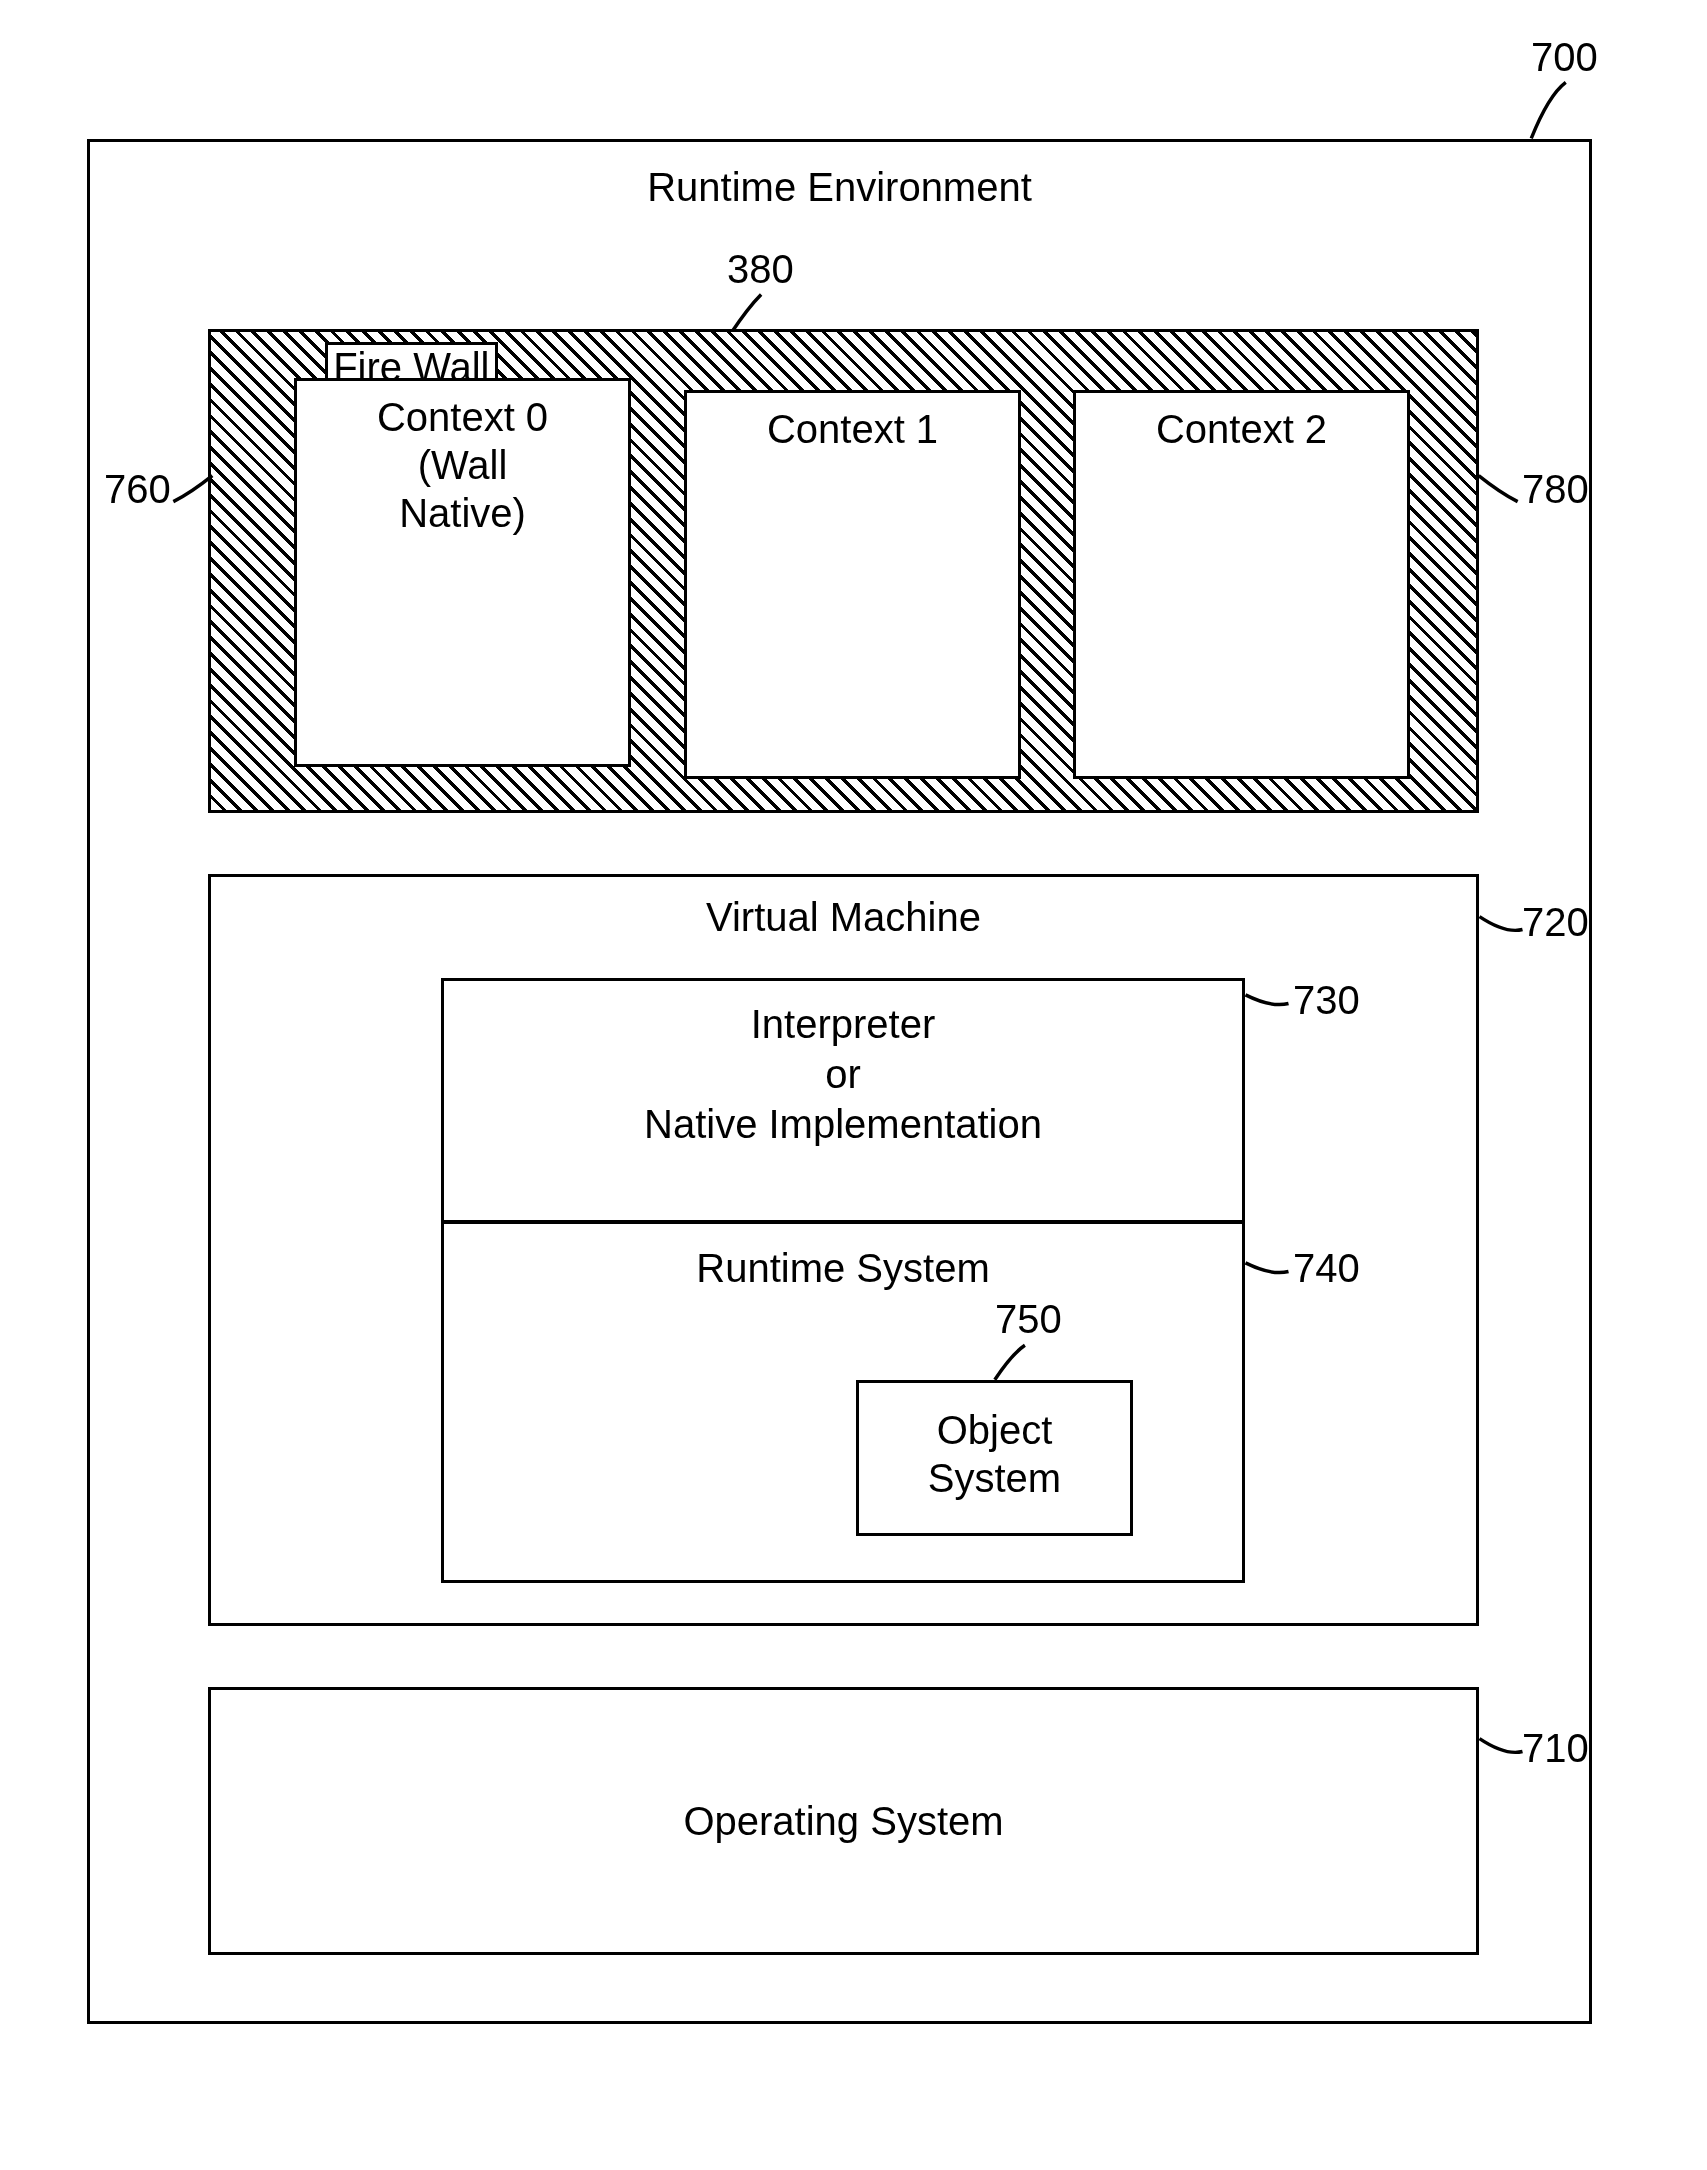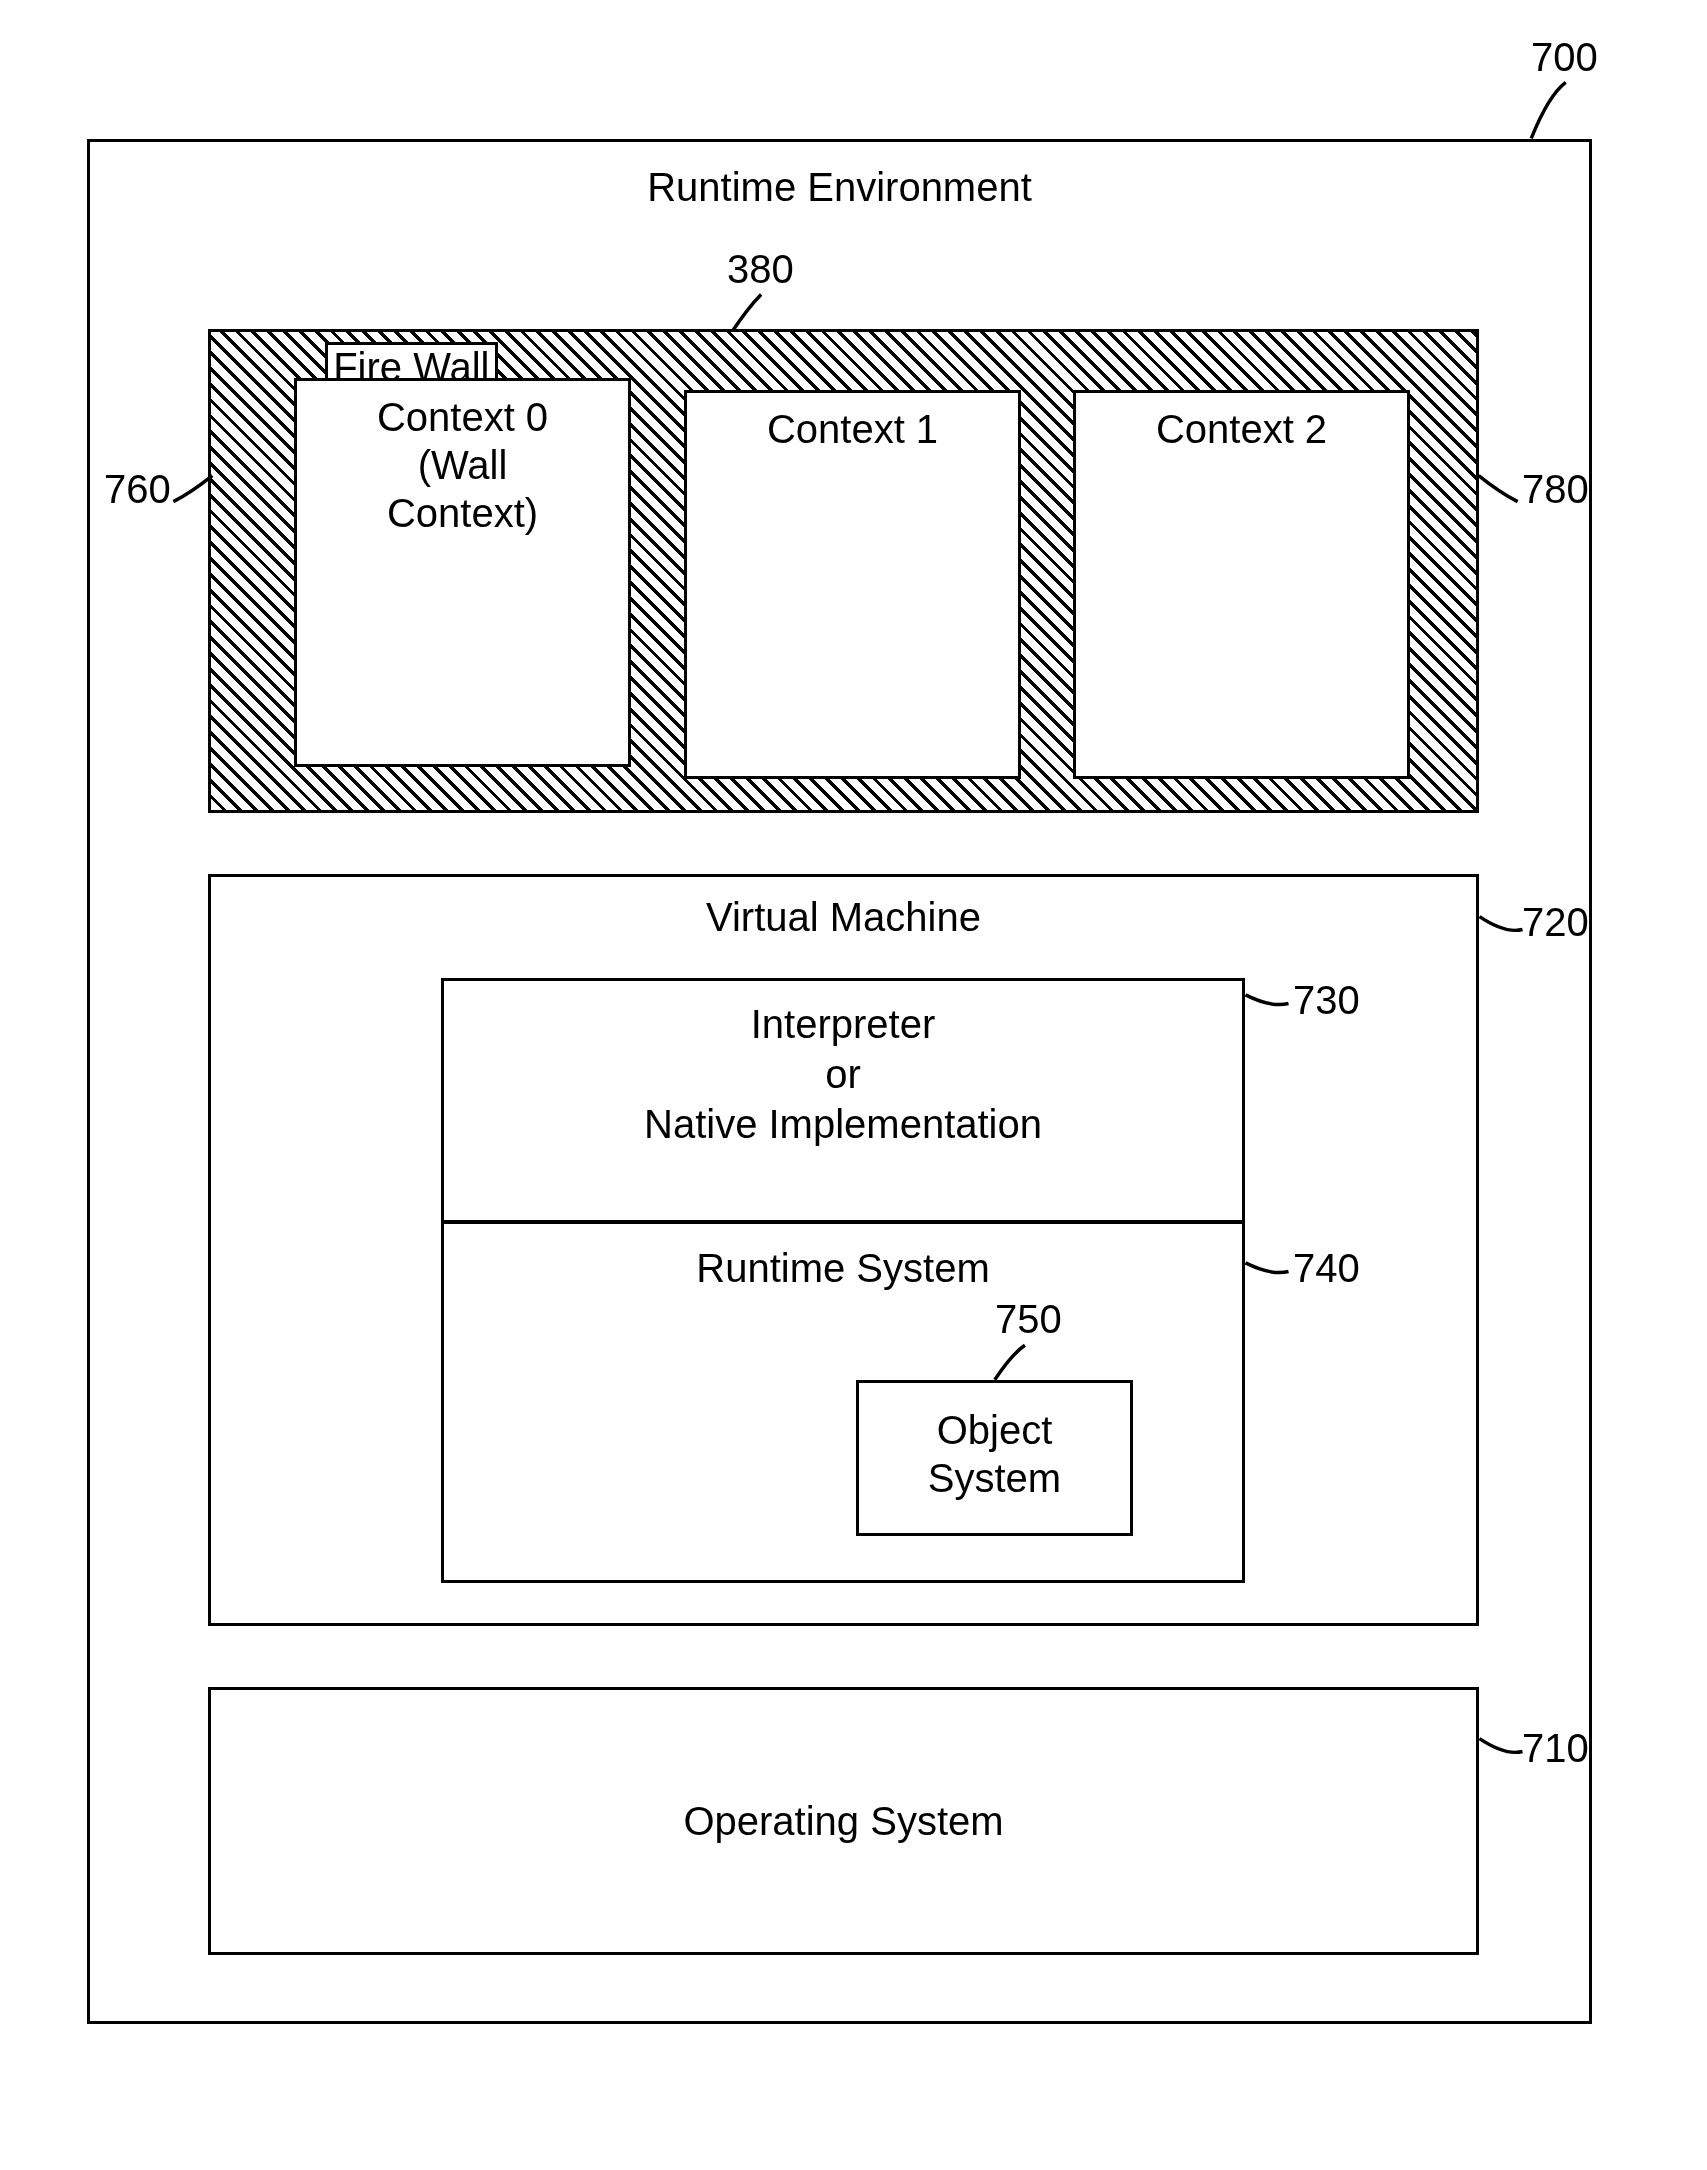--- a/index.html
+++ b/index.html
@@ -73,21 +73,21 @@
   <div class="box hatch" style="left:173px; top:294px; width:1271px; height:484px;"></div>
 
   <div style="position:absolute; left:290px; top:307px; background:white; padding:0 5.2px; border-top:3.5px solid black; border-left:3.5px solid black; border-right:3.5px solid black;">
     <div style="font-size:40px;">Fire Wall</div>
   </div>
 
   <div class="context-box" style="left:259px; top:343px; width:337px; height:389px;">
     <div class="ctx-text">
       <div>Context 0</div>
       <div>(Wall</div>
-      <div>Context)</div>
+      <div>Native)</div>
     </div>
   </div>
 
   <div class="context-box" style="left:649px; top:355px; width:337px; height:389px;">
     <div class="ctx-text">
       <div>Context 1</div>
     </div>
   </div>
 
   <div class="context-box" style="left:1038px; top:355px; width:337px; height:389px;">

